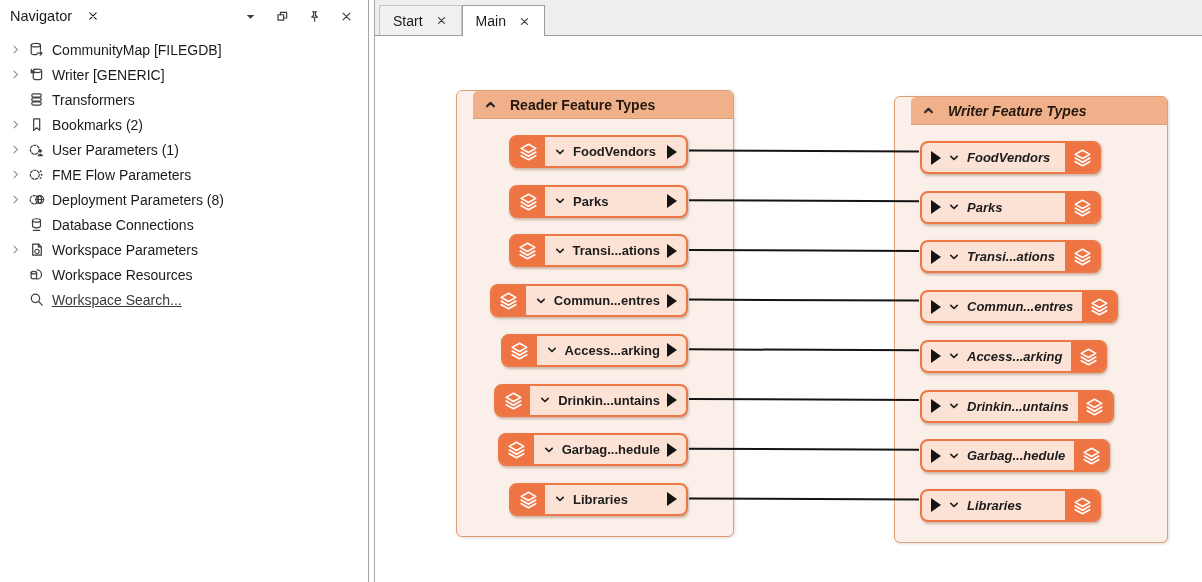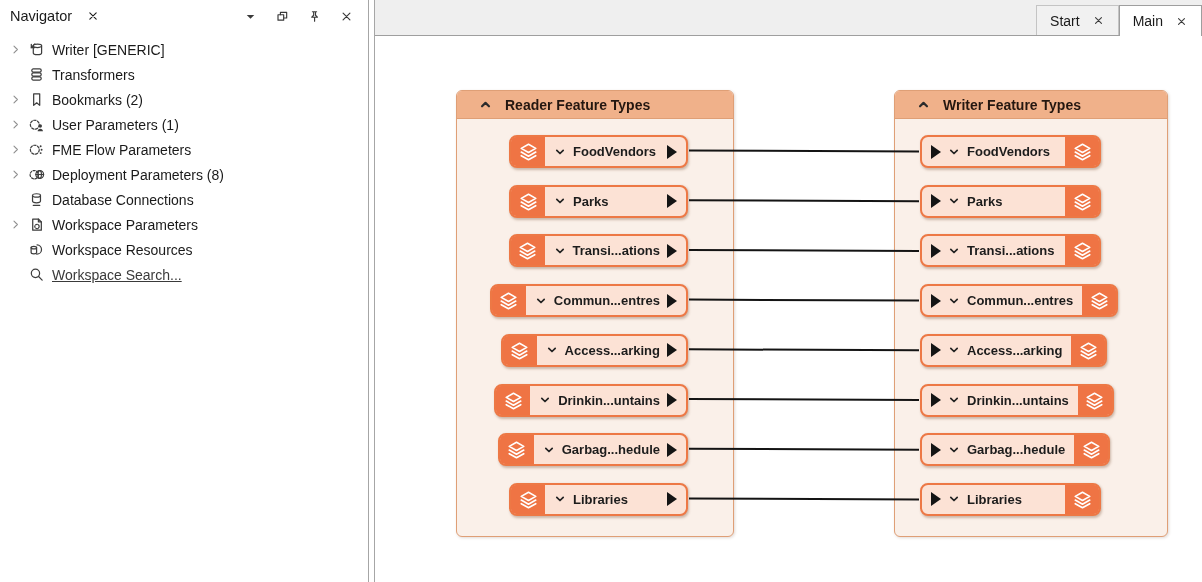--- a/index.html
+++ b/index.html
@@ -20,30 +20,30 @@
   .nav-tree { padding-top:5px; }
   .nav-row { height:25px; display:flex; align-items:center; padding-left:9px; font-size:14px; white-space:nowrap; }
   .nav-expander { width:19px; display:flex; align-items:center; color:#8f8f8f; flex:0 0 auto; }
   .nav-icon { width:24px; display:flex; align-items:center; color:#3d3d3d; flex:0 0 auto; }
   .nav-label { color:#1a1a1a; }
   .nav-label.link { text-decoration:underline; color:#3a3a3a;text-align:right; }
   
   .splitter { width:7px; height:100%; background:#fff; border-left:1px solid #a6a6a6; border-right:1px solid #a6a6a6; flex:0 0 auto; }
   
   .editor { flex:1; display:flex; flex-direction:column; min-width:0; }
-  .tabbar { height:36px; background:#efefef; display:flex; align-items:flex-end; padding-left:4px; border-bottom:1px solid #9e9e9e; flex:0 0 auto;justify-content:flex-end; }
+  .tabbar { height:36px; background:#efefef; display:flex; align-items:flex-end; padding-left:4px; border-bottom:1px solid #9e9e9e; flex:0 0 auto; }
   .tab { height:30px; display:flex; align-items:center; gap:12px; padding:0 13px; font-size:14px; position:relative; background:#f1f1f1; border:1px solid #c4c4c4; border-bottom:none; cursor:default; }
   .tab.active { background:#fff; border-color:#9e9e9e; margin-bottom:-1px; height:31px; z-index:2; }
   .tab-close { display:flex; color:#3c3c3c; }
   
   .canvas { flex:1; position:relative; background:#fff; overflow:hidden; }
   .bookmark { position:absolute; border:1px solid var(--bm-border); background:var(--bm-fill); border-radius:6px; box-shadow:1px 1px 3px rgba(90,50,25,.18); }
   .bookmark.reader { left:81px; top:54px; width:278px; height:447px; }
-  .bookmark.writer { left:519px; top:54px; width:274px; height:447px; }
-  .bm-header { height:28px; background:var(--bm-header); border-bottom:1px solid var(--bm-border); border-radius:5px 5px 0 0; display:flex; align-items:center; gap:13px; padding:0 22px; }
+  .bookmark.writer { left:519px; top:60px; width:274px; height:447px;font-style:italic; }
+  .bm-header { height:28px; background:var(--bm-header); border-bottom:1px solid var(--bm-border); border-radius:5px 5px 0 0; display:flex; align-items:center; gap:13px; padding:0 11px;margin-left:16px; }
   .bm-title { font-size:14px; font-weight:bold; color:#241710; }
   .bm-collapse { display:flex; color:#2b2b2b; }
   .ft-node { position:absolute; height:33px; display:flex; align-items:stretch; background:var(--node-fill); border:2px solid var(--node-border); border-radius:8px; box-shadow:1px 1.5px 2.5px rgba(100,50,20,.3); }
   .bookmark.reader .ft-node { right:45px; min-width:179px; }
   .bookmark.writer .ft-node { left:25px; min-width:181px; }
   .ft-icon { width:34px; background:var(--node-icon); display:flex; align-items:center; justify-content:center; color:#fff; flex:0 0 auto; }
   .ft-icon.left  { border-radius:5px 0 0 5px; }
   .ft-icon.right { border-radius:0 5px 5px 0; }
   .ft-body { flex:1; display:flex; align-items:center; gap:7px; padding:0 9px; font-size:13px; font-weight:bold; color:#1c1c1c; white-space:nowrap; }
   .ft-chevron { display:flex; color:#222; }
@@ -97,20 +97,40 @@
           <span class="nav-expander">
             <span class="icon">
               <svg width="13" height="13" viewBox="0 0 18 18" fill="none" stroke="currentColor" stroke-width="1.5" stroke-linecap="round" stroke-linejoin="round">
                 <path d="M6.9 4.3L11.6 9l-4.7 4.7"></path>
               </svg>
             </span>
           </span>
           <span class="nav-icon">
             <span class="icon">
               <svg width="17" height="17" viewBox="0 0 18 18" fill="none" stroke="currentColor" stroke-width="1.3" stroke-linecap="round" stroke-linejoin="round">
+                <ellipse cx="8.3" cy="4.4" rx="4.9" ry="1.9"></ellipse>
+                <path d="M3.4 4.4v8.2c0 1 2.2 1.9 4.9 1.9l1.2-.05"></path>
+                <path d="M13.2 4.4v5"></path>
+                <path d="M9.6 12.9h5.2l-1.9-1.9m1.9 1.9-1.9 1.9"></path>
+              </svg>
+            </span>
+          </span>
+          <span class="nav-label">CommunityMap [FILEGDB]</span>
+        </div>
+        <div class="nav-row">
+          <span class="nav-expander">
+            <span class="icon">
+              <svg width="13" height="13" viewBox="0 0 18 18" fill="none" stroke="currentColor" stroke-width="1.5" stroke-linecap="round" stroke-linejoin="round">
+                <path d="M6.9 4.3L11.6 9l-4.7 4.7"></path>
+              </svg>
+            </span>
+          </span>
+          <span class="nav-icon">
+            <span class="icon">
+              <svg width="17" height="17" viewBox="0 0 18 18" fill="none" stroke="currentColor" stroke-width="1.3" stroke-linecap="round" stroke-linejoin="round">
                 <ellipse cx="10" cy="5.1" rx="4.4" ry="1.8"></ellipse>
                 <path d="M5.6 5.1v7.6c0 1 2 1.8 4.4 1.8s4.4-.8 4.4-1.8V5.1"></path>
                 <path d="M7.3 3.1L3.3 7.2M3.5 3.5v3.6h3.6"></path>
               </svg>
             </span>
           </span>
           <span class="nav-label">Writer [GENERIC]</span>
         </div>
         <div class="nav-row">
           <span class="nav-expander"></span>

